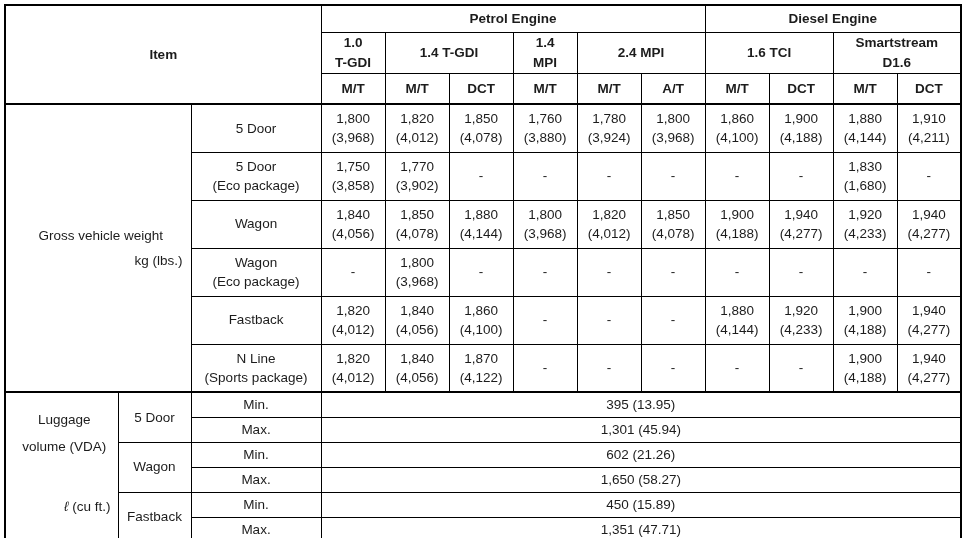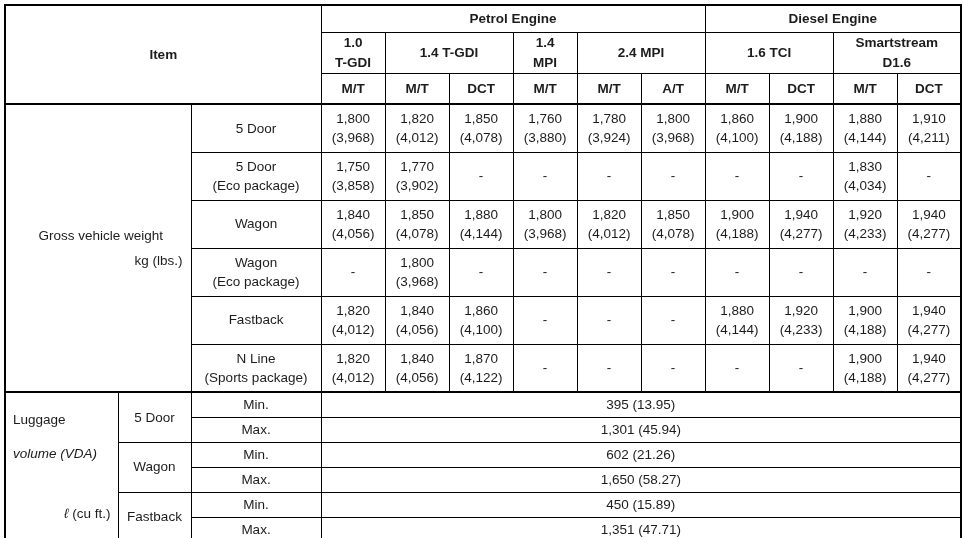--- a/index.html
+++ b/index.html
@@ -34,22 +34,22 @@
   tr.r-h1 { height: 27px; }
   tr.r-h2 { height: 41px; padding-left: 48px; }
   tr.r-h3 { height: 31px; }
   tr.r-gvw { height: 48px; }
   tr.r-lug { height: 25px; }
   tr.section-top td { border-top: 2px solid #000; }
   td.gvw-label-cell { vertical-align: middle; }
   td.gvw-label-cell .l1 { text-align: center; padding-left: 5px; }
   td.gvw-label-cell .l2 { text-align: right; padding-right: 6px; margin-top: 6px; }
   td.lug-label-cell { vertical-align: top; padding-top: 17px; }
-  td.lug-label-cell .l1, td.lug-label-cell .l2 { text-align: left; padding-left: 5px; }
-  td.lug-label-cell .l2 { margin-top: 15px; font-style: italic; }
+  td.lug-label-cell .l1, td.lug-label-cell .l2 { text-align: center; padding-left: 5px; }
+  td.lug-label-cell .l2 { margin-top: 8px; }
   td.lug-label-cell .l3 { text-align: right; padding-right: 5px; margin-top: 41px; }
   .unit-symbol { font-style: italic; }
 </style>
 </head>
 <body>
 
 <table class="spec">
   <colgroup>
     <col style="width:113px">
     <col style="width:73px">
@@ -133,21 +133,21 @@
 (3,858)</td>
     <td class="prewrap">1,770
 (3,902)</td>
     <td class="prewrap">-</td>
     <td class="prewrap">-</td>
     <td class="prewrap">-</td>
     <td class="prewrap">-</td>
     <td class="prewrap">-</td>
     <td class="prewrap">-</td>
     <td class="prewrap">1,830
-(4,034)</td>
+(1,680)</td>
     <td class="prewrap">-</td>
   </tr>
 
   <tr class="r-gvw">
     <td class="prewrap">Wagon</td>
     <td class="prewrap">1,840
 (4,056)</td>
     <td class="prewrap">1,850
 (4,078)</td>
     <td class="prewrap">1,880

